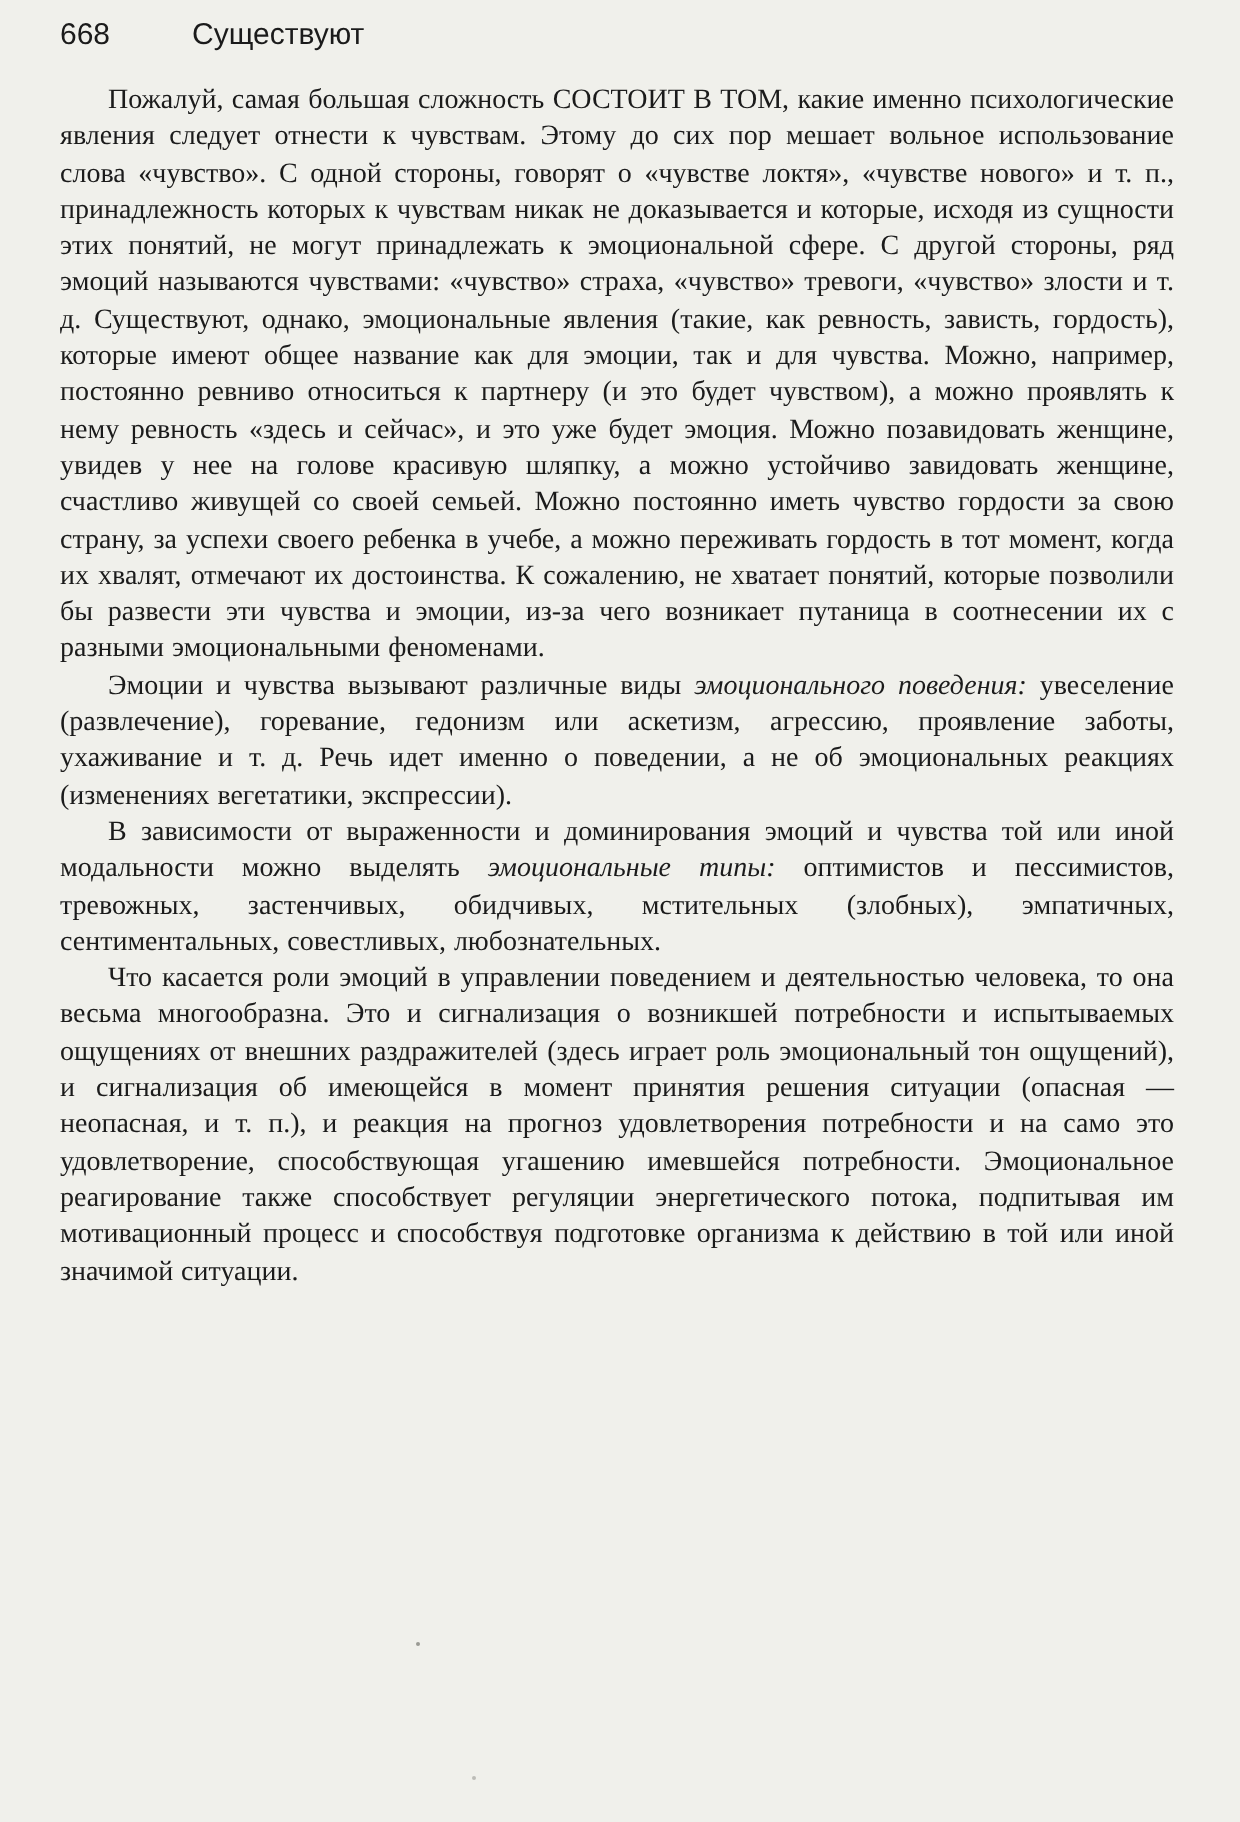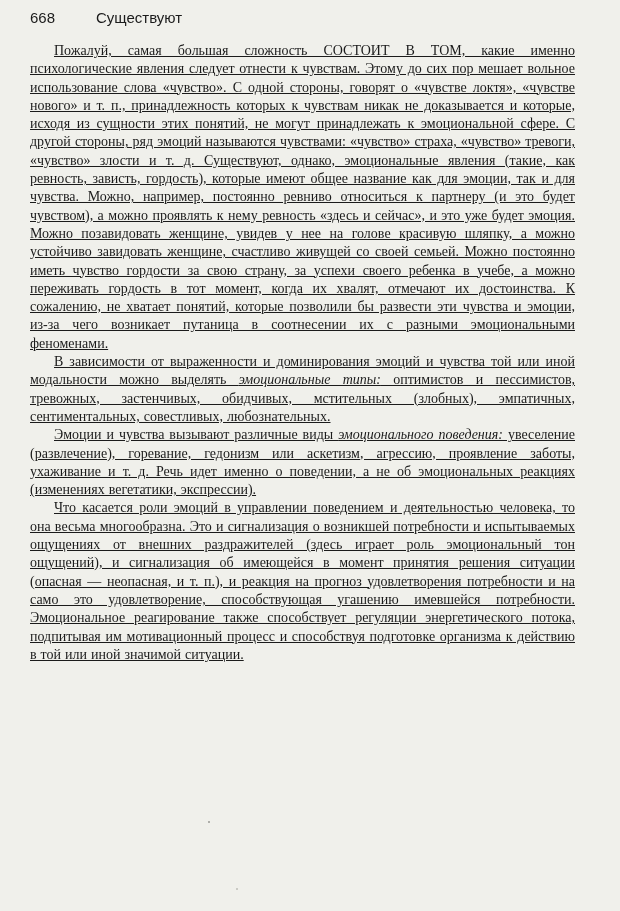--- a/index.html
+++ b/index.html
@@ -8,21 +8,21 @@
     background: #e8e8e4;
   }
   .page {
     position: relative;
     width: 620px;
     height: 911px;
     margin: 0;
     background: var(--paper, #f0f0eb);
     color: var(--ink, #1b1b1b);
     box-sizing: border-box;
-    padding: 8px 45px 0 30px;
+    padding: 8px 33px 0 30px;
     font-family: "Liberation Serif", serif;
     overflow: hidden;
   }
   .running-head {
     font-family: "Liberation Sans", sans-serif;
     font-size: 15px;
     line-height: 20px;
     display: flex;
     align-items: baseline;
     margin-bottom: 14px;
@@ -32,21 +32,20 @@
     min-width: 66px;
   }
   .body-text p {
     margin: 0;
     padding: 0;
     font-size: 14px;
     line-height: 18.3px;
     text-align: justify;
     text-indent: 24px;
     word-spacing: 0.5px;
-    text-decoration: underline;
   }
   .body-text .italic {
     font-style: italic;
   }
   .speck {
     position: absolute;
     width: 2px;
     height: 2px;
     border-radius: 50%;
     background: #9a9a94;
@@ -58,20 +57,20 @@
 <body>
 
 <div class="page">
   <header class="running-head">
     <span class="page-num">668</span>
     <span class="head-title">Существуют</span>
   </header>
 
   <main class="body-text" id="paragraphs">
       <p><span>Пожалуй, самая большая сложность СОСТОИТ В ТОМ, какие именно психологические явления следует отнести к чувствам. Этому до сих пор мешает вольное использование слова «чувство». С одной стороны, говорят о «чувстве локтя», «чувстве нового» и т. п., принадлежность которых к чувствам никак не доказывается и которые, исходя из сущности этих понятий, не могут принадлежать к эмоциональной сфере. С другой стороны, ряд эмоций называются чувствами: «чувство» страха, «чувство» тревоги, «чувство» злости и т. д. Существуют, однако, эмоциональные явления (такие, как ревность, зависть, гордость), которые имеют общее название как для эмоции, так и для чувства. Можно, например, постоянно ревниво относиться к партнеру (и это будет чувством), а можно проявлять к нему ревность «здесь и сейчас», и это уже будет эмоция. Можно позавидовать женщине, увидев у нее на голове красивую шляпку, а можно устойчиво завидовать женщине, счастливо живущей со своей семьей. Можно постоянно иметь чувство гордости за свою страну, за успехи своего ребенка в учебе, а можно переживать гордость в тот момент, когда их хвалят, отмечают их достоинства. К сожалению, не хватает понятий, которые позволили бы развести эти чувства и эмоции, из-за чего возникает путаница в соотнесении их с разными эмоциональными феноменами.</span></p>
+      <p><span>Эмоции и чувства вызывают различные виды </span><span class="italic">эмоционального поведения:</span><span> увеселение (развлечение), горевание, гедонизм или аскетизм, агрессию, проявление заботы, ухаживание и т. д. Речь идет именно о поведении, а не об эмоциональных реакциях (изменениях вегетатики, экспрессии).</span></p>
       <p><span>В зависимости от выраженности и доминирования эмоций и чувства той или иной модальности можно выделять </span><span class="italic">эмоциональные типы:</span><span> оптимистов и пессимистов, тревожных, застенчивых, обидчивых, мстительных (злобных), эмпатичных, сентиментальных, совестливых, любознательных.</span></p>
-      <p><span>Эмоции и чувства вызывают различные виды </span><span class="italic">эмоционального поведения:</span><span> увеселение (развлечение), горевание, гедонизм или аскетизм, агрессию, проявление заботы, ухаживание и т. д. Речь идет именно о поведении, а не об эмоциональных реакциях (изменениях вегетатики, экспрессии).</span></p>
       <p><span>Что касается роли эмоций в управлении поведением и деятельностью человека, то она весьма многообразна. Это и сигнализация о возникшей потребности и испытываемых ощущениях от внешних раздражителей (здесь играет роль эмоциональный тон ощущений), и сигнализация об имеющейся в момент принятия решения ситуации (опасная — неопасная, и т. п.), и реакция на прогноз удовлетворения потребности и на само это удовлетворение, способствующая угашению имевшейся потребности. Эмоциональное реагирование также способствует регуляции энергетического потока, подпитывая им мотивационный процесс и способствуя подготовке организма к действию в той или иной значимой ситуации.</span></p>
     </main>
 
   <span class="speck speck-1"></span>
   <span class="speck speck-2"></span>
 </div>
 
 </body></html>

